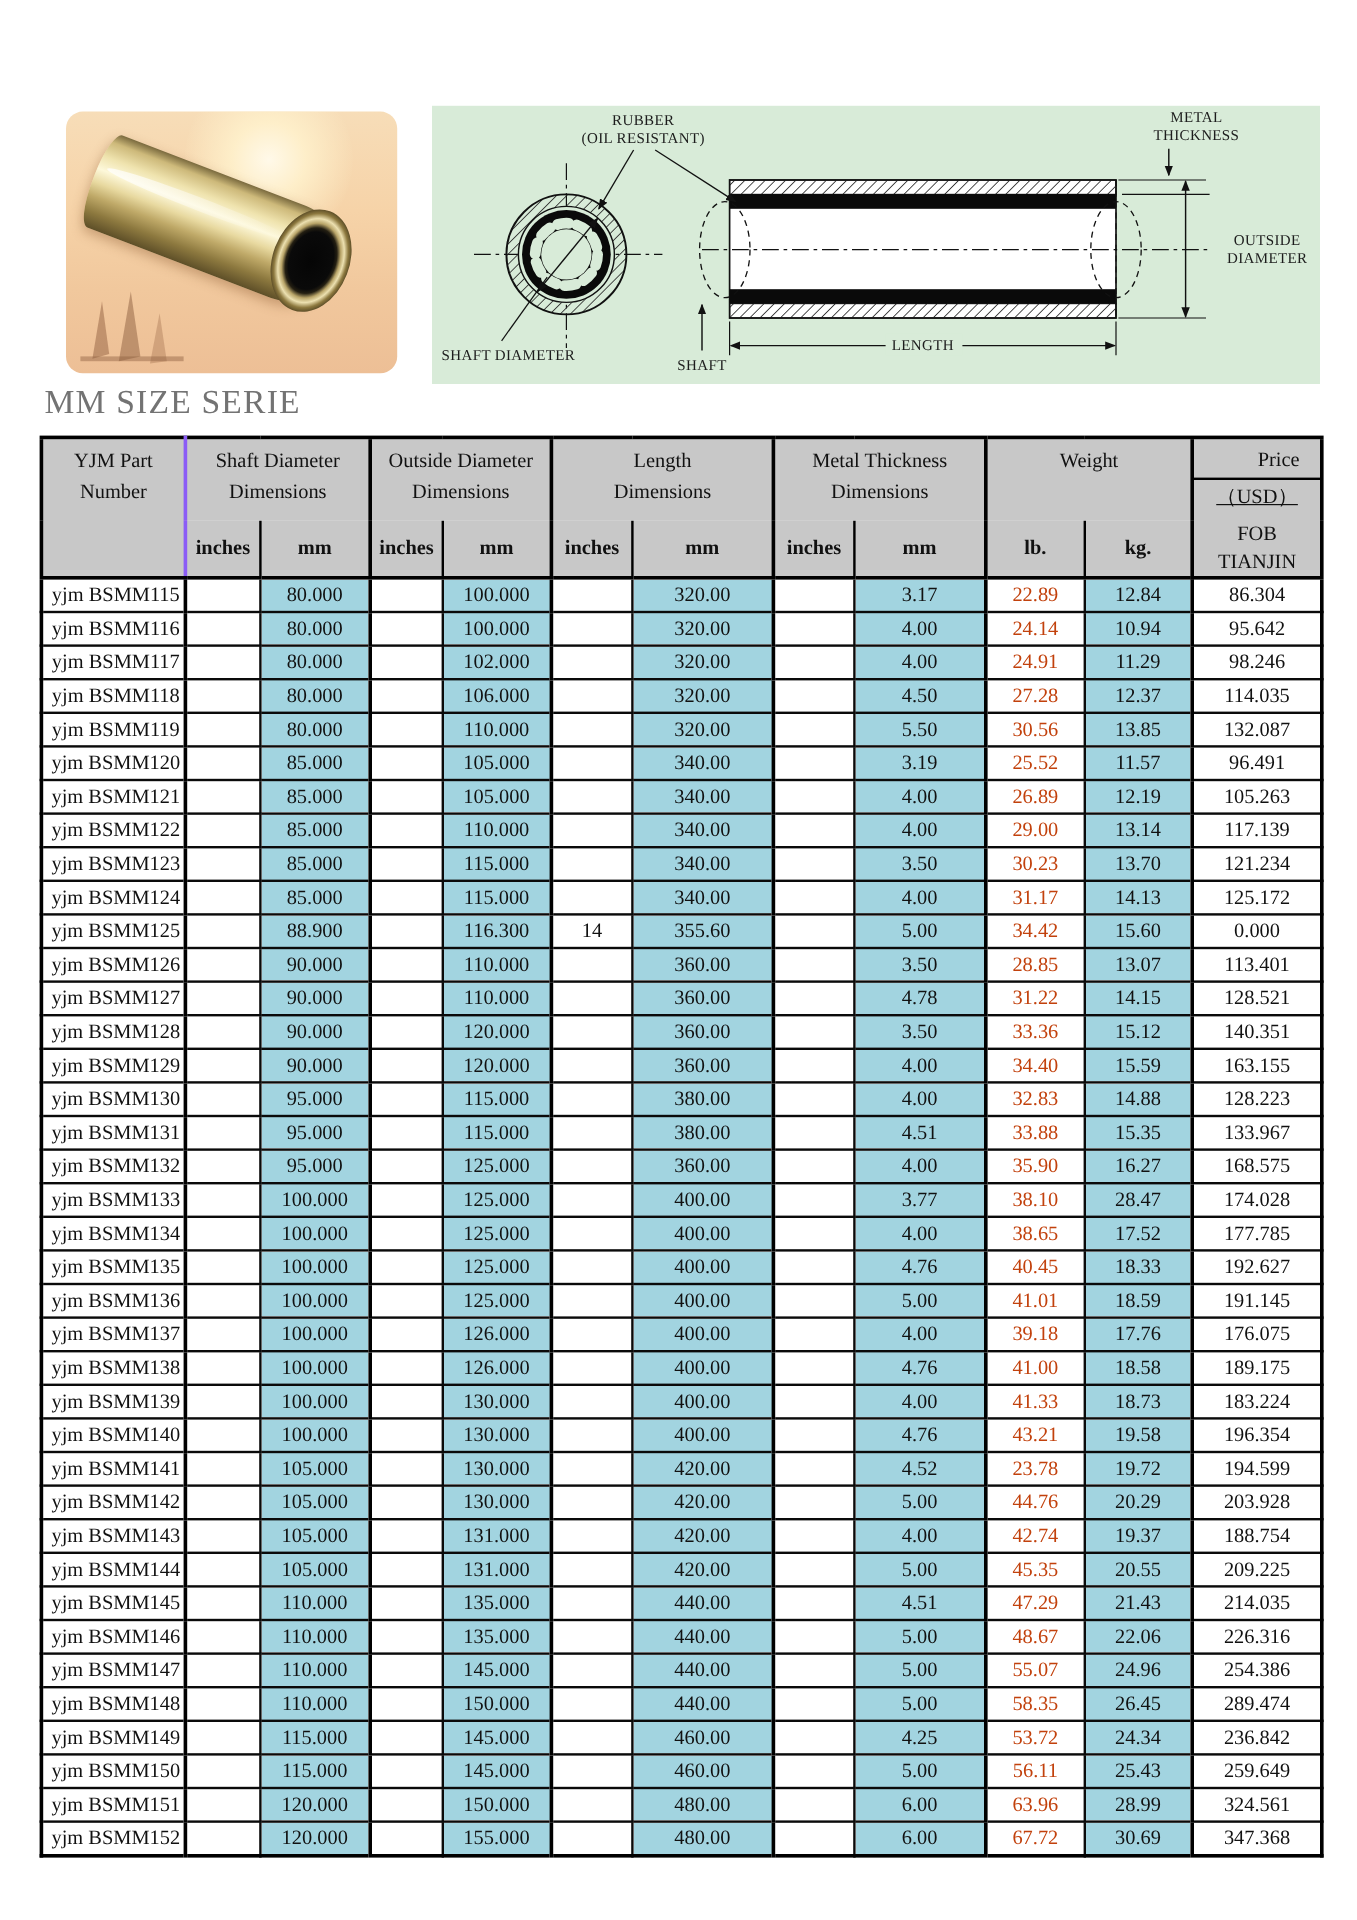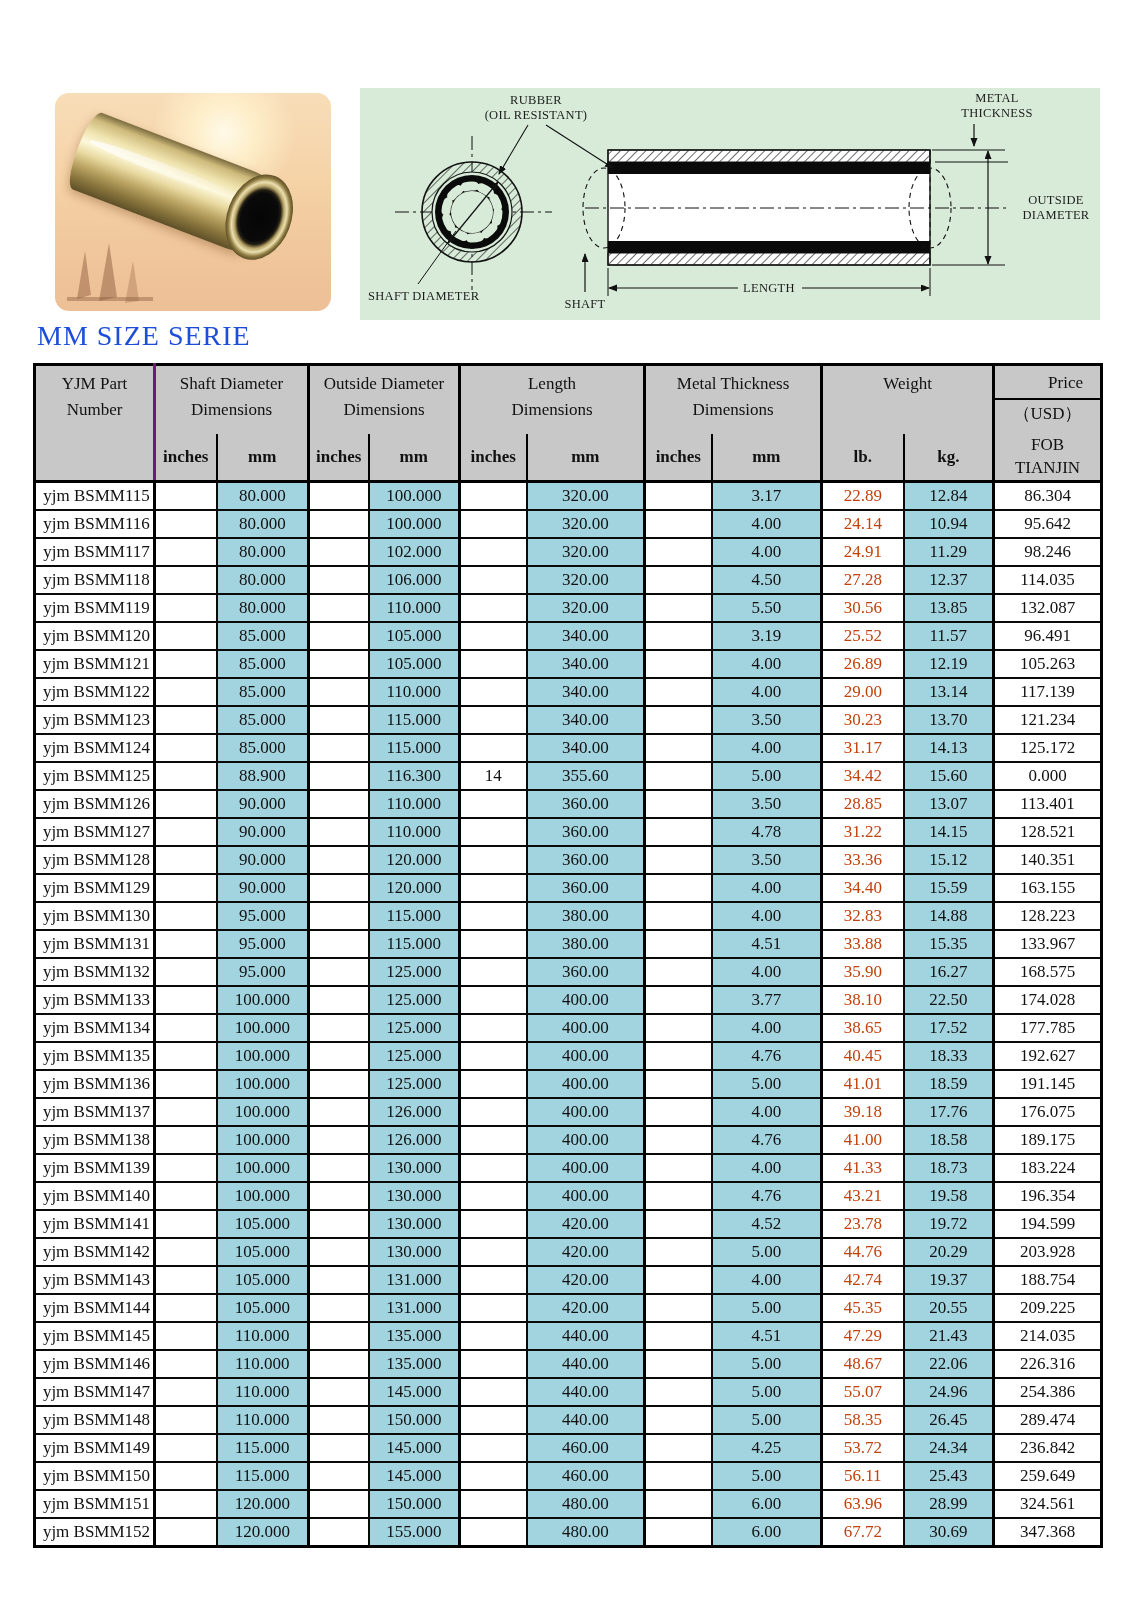--- a/index.html
+++ b/index.html
@@ -20,45 +20,45 @@
        background:radial-gradient(closest-side,#050505 0%,#0a0a0a 56%,#241f12 64%,#b8a468 73%,#ece0b0 82%,#8d793f 92%,#5e4f28 100%);}
   .cyl-shine{position:absolute;left:8px;top:30%;width:78%;height:14%;border-radius:50%;
        background:linear-gradient(90deg,rgba(255,255,255,.75),rgba(255,255,255,0));}
 
   
   .diagram{position:absolute;left:360px;top:88px;width:740px;height:232px;}
   .diagram svg{display:block;}
   .dg-text{font-family:"Liberation Serif",serif;font-size:12.5px;fill:#1c1c1c;letter-spacing:.3px;}
 
   
-  .heading{position:absolute;left:37px;top:320px;font-size:28px;letter-spacing:1px;color:#1d4ed8;}
+  .heading{position:absolute;left:37px;top:320px;font-size:28px;letter-spacing:1px;color:#737373;}
 
   
   .table-wrap{position:absolute;left:33px;top:363px;}
   table.sizes{border-collapse:collapse;table-layout:fixed;width:1067px;
               font-family:"Liberation Serif",serif;font-size:17px;color:#111;
               border:3px solid #000;}
   table.sizes td{border:2px solid #0a0a0a;height:26px;line-height:26px;text-align:center;
                  padding:0;overflow:hidden;white-space:nowrap;}
   table.sizes .grp-start{border-left:3px solid #000;}
   .c-part{text-align:center;padding-left:4px !important;}
   .c-mm,.c-kg{background:var(--cell-blue,#a2d4e0);}
   .c-lb{color:#c2410c;}
   thead th{background:var(--header-gray,#c8c8c8);font-weight:normal;padding:0;}
   tr.rowA th{border-top:3px solid #000;border-bottom:0 solid #000;border-left:2px solid #000;
              height:68px;vertical-align:top;}
   tr.rowA th div{line-height:26px;}
   tr.rowA th .l1{margin-top:5px;}
   tr.rowB th{border-top:0 solid #000;border-bottom:3px solid #000;border-left:2px solid #000;
              height:46px;vertical-align:middle;line-height:20px;font-weight:bold;}
-  th.h-part{border-bottom:3px solid #000 !important;border-right:3px solid #701a75;}
+  th.h-part{border-bottom:3px solid #000 !important;border-right:3px solid #8b5cf6;}
   th.h-price{border-bottom:3px solid #000 !important;vertical-align:top;}
   .price-rule{height:0;border-top:2px solid #000;margin:3px 0 2px 0;}
   th.h-price .p1{margin-top:5px;line-height:24px;padding-left:36px;}
-  th.h-price .p2{line-height:24px;}
+  th.h-price .p2{line-height:24px;text-decoration:underline;}
   th.h-price .p3{line-height:23px;}
   th.h-price .p3.first{margin-top:7px;}
 </style>
 </head>
 <body>
 
 <div class="page">
 
   <div class="photo">
     <div class="sun"></div>
@@ -473,21 +473,21 @@
     <td class="c-part">yjm BSMM133</td>
     <td class="c-in grp-start"></td>
     <td class="c-mm">100.000</td>
     <td class="c-in grp-start"></td>
     <td class="c-mm">125.000</td>
     <td class="c-in grp-start"></td>
     <td class="c-mm">400.00</td>
     <td class="c-in grp-start"></td>
     <td class="c-mm">3.77</td>
     <td class="c-lb grp-start">38.10</td>
-    <td class="c-kg">22.50</td>
+    <td class="c-kg">28.47</td>
     <td class="c-price grp-start">174.028</td>
   </tr>
           <tr>
     <td class="c-part">yjm BSMM134</td>
     <td class="c-in grp-start"></td>
     <td class="c-mm">100.000</td>
     <td class="c-in grp-start"></td>
     <td class="c-mm">125.000</td>
     <td class="c-in grp-start"></td>
     <td class="c-mm">400.00</td>

